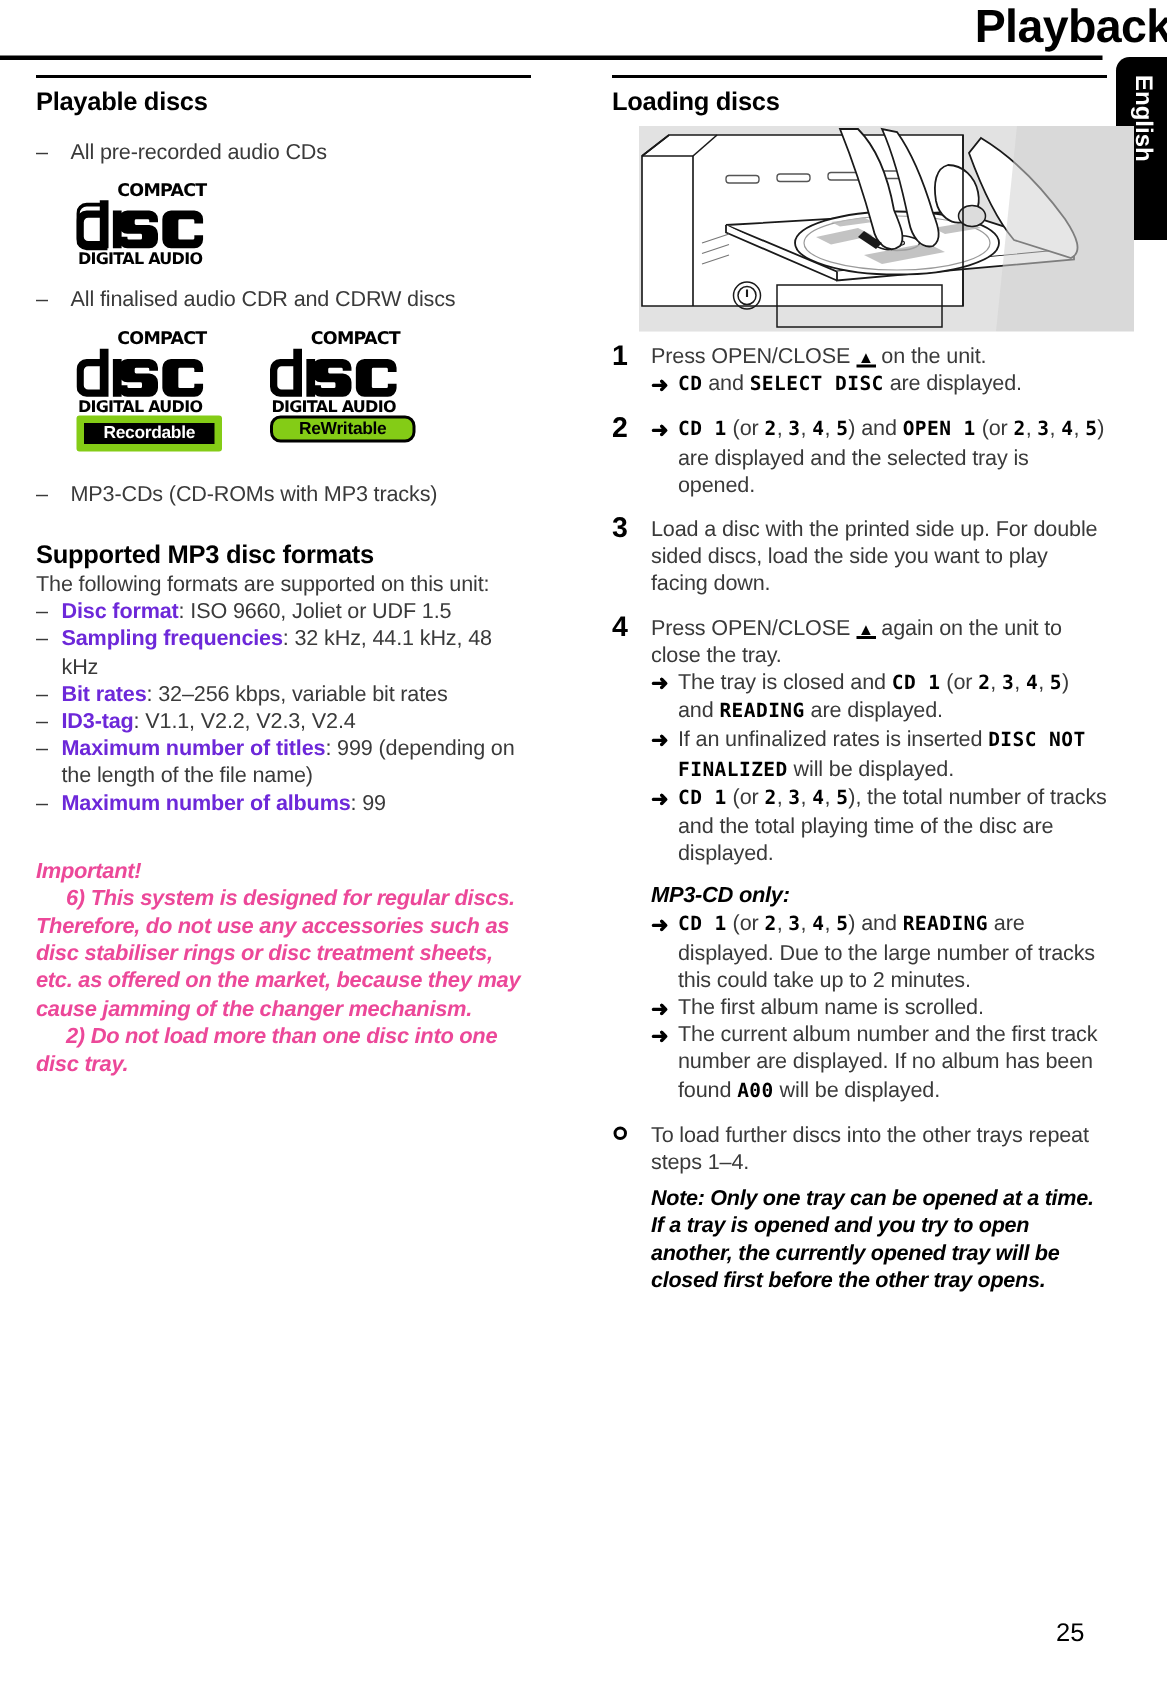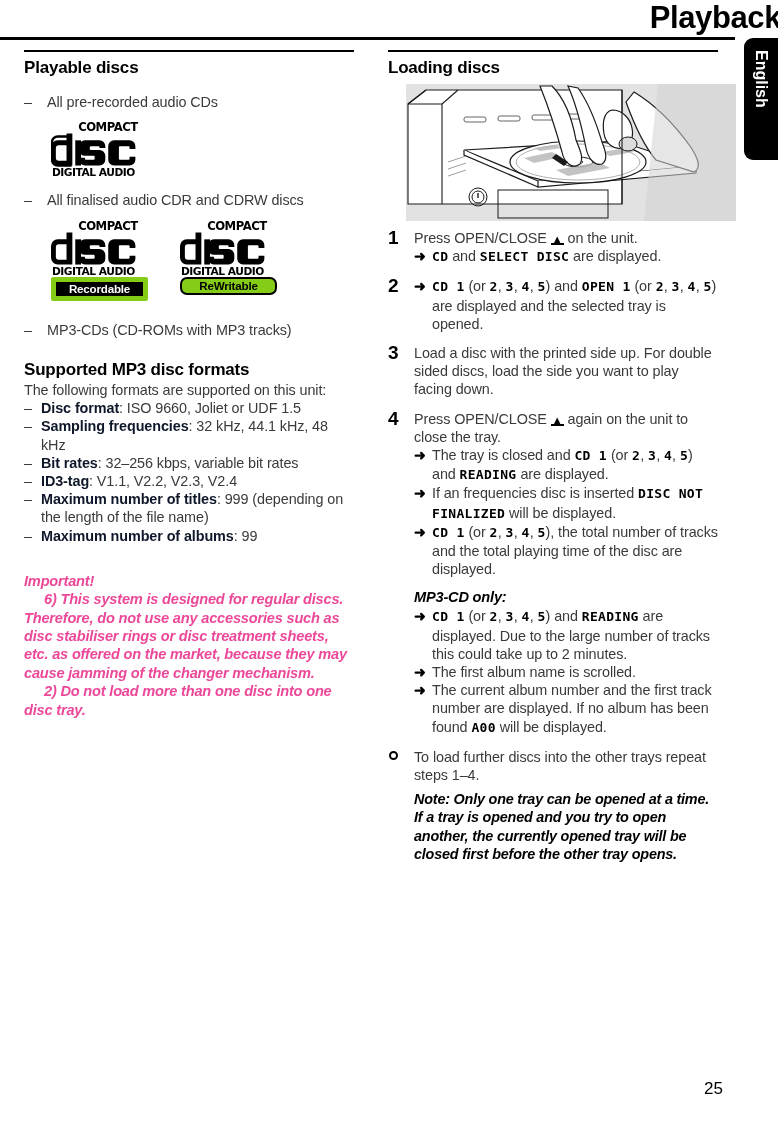--- a/index.html
+++ b/index.html
@@ -60,21 +60,21 @@
     top: 12px;
     letter-spacing: 0px;
   }
 
   
   .column {
     position: absolute;
     top: 50px;
   }
   #col-left  { left: 24px;  width: 330px; }
-  #col-right { left: 388px; width: 330px; }
+  #col-right { left: 408px; width: 330px; }
 
   .col-rule {
     width: 100%;
     height: 2px;
     background: #000;
     margin-bottom: 5px;
   }
 
   h2.section-title {
     font-size: 17px;
@@ -104,21 +104,21 @@
     color: #3a3a3a;
     letter-spacing: -0.1px;
     margin: 0;
   }
   .dash-item .dash {
     position: absolute;
     left: 0;
     top: 0;
   }
   .dash-item b {
-    color: #0f172a;
+    color: #6d28d9;
     font-weight: bold;
   }
 
   
   .dash-tight { padding-left: 17px; }
   .dash-tight .dash { left: 0; }
 
   
   .logo-row {
     display: flex;
@@ -481,21 +481,21 @@
 
   <div class="step">
     <span class="num">4</span>
     <p class="body"><span>Press OPEN/CLOSE </span><span class="eject-sym"><span class="tri">▲</span><span class="bar"></span></span><span> again on the unit to close the tray.</span></p>
     <div class="arrow-line">
       <span class="arw">➜</span>
       <span class="result-parts"><span>The tray is closed and </span><span class="lcd">CD 1</span><span> (or </span><span class="lcd">2</span><span>, </span><span class="lcd">3</span><span>, </span><span class="lcd">4</span><span>, </span><span class="lcd">5</span><span>) and </span><span class="lcd">READING</span><span> are displayed.</span></span>
     </div>
     <div class="arrow-line">
       <span class="arw">➜</span>
-      <span class="result-parts"><span>If an frequencies disc is inserted </span><span class="lcd">DISC NOT FINALIZED</span><span> will be displayed.</span></span>
+      <span class="result-parts"><span>If an unfinalized rates is inserted </span><span class="lcd">DISC NOT FINALIZED</span><span> will be displayed.</span></span>
     </div>
     <div class="arrow-line">
       <span class="arw">➜</span>
       <span class="result-parts"><span class="lcd">CD 1</span><span> (or </span><span class="lcd">2</span><span>, </span><span class="lcd">3</span><span>, </span><span class="lcd">4</span><span>, </span><span class="lcd">5</span><span>), the total number of tracks and the total playing time of the disc are displayed.</span></span>
     </div>
   </div>
 
   <div class="step">
     <div class="sub-head">MP3-CD only:</div>
     <div class="arrow-line">

